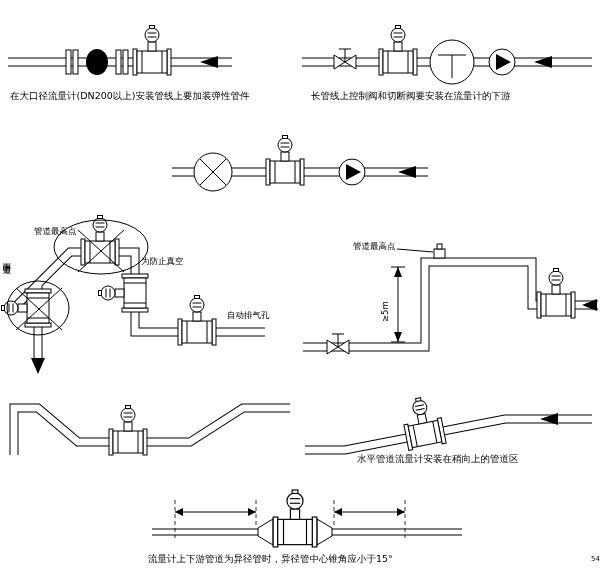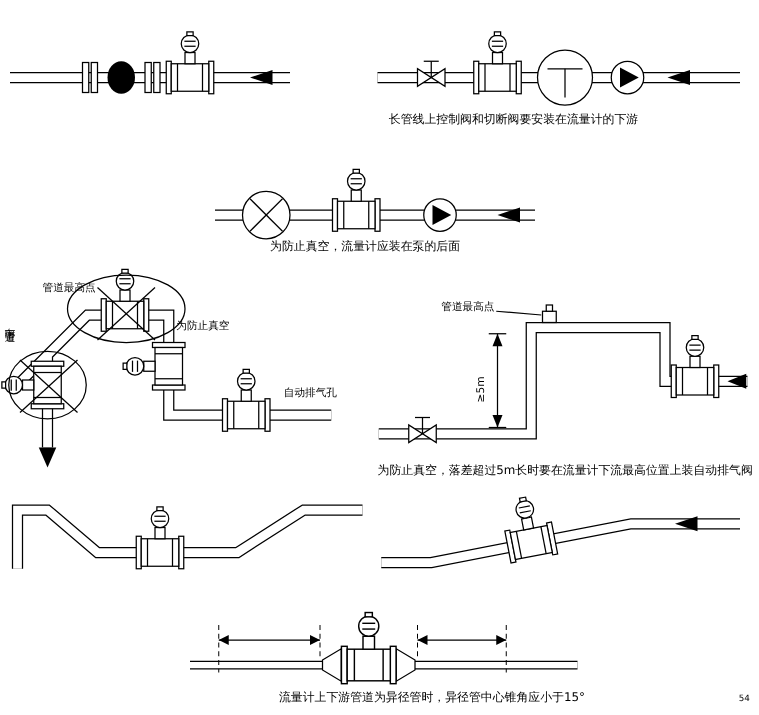--- a/index.html
+++ b/index.html
@@ -3,21 +3,21 @@
 <meta charset="utf-8">
 <style>
   html,body{margin:0;padding:0;background:#fff}
   .canvas{position:relative;width:607px;height:572px;background:#fff;
           font-family:"DejaVu Sans","Liberation Sans",sans-serif;color:#000;overflow:hidden}
   .canvas svg{position:absolute;left:0;top:0}
   .cap{position:absolute;font-size:9.5px;line-height:1.15;white-space:nowrap}
   .lbl{position:absolute;font-size:8.5px;line-height:1;white-space:nowrap}
   .vert{writing-mode:vertical-rl;letter-spacing:1px}
   .rot{transform:rotate(-90deg);transform-origin:left top}
-  .center{text-align:right}
+  .center{text-align:left}
   .tiny{font-size:7px}
   .po{stroke:#000;stroke-width:9;fill:none;stroke-linejoin:miter}
   .pi{stroke:#fff;stroke-width:7;fill:none;stroke-linejoin:miter}
   .po2{stroke:#000;stroke-width:7;fill:none}
   .pi2{stroke:#fff;stroke-width:5;fill:none}
   .ln{stroke:#000;stroke-width:1;fill:none}
   .dash{stroke:#000;stroke-width:0.8;stroke-dasharray:4 3;fill:none}
   .wh{fill:#fff;stroke:#000;stroke-width:1}
 </style>
 </head>
@@ -150,23 +150,23 @@
     <line class="dash" x1="405" y1="500" x2="405" y2="538"></line>
     <line class="ln" x1="175" y1="512" x2="256" y2="512"></line>
     <polygon points="175,512 183,508 183,516" fill="#000"></polygon>
     <polygon points="256,512 248,508 248,516" fill="#000"></polygon>
     <line class="ln" x1="334" y1="512" x2="405" y2="512"></line>
     <polygon points="334,512 342,508 342,516" fill="#000"></polygon>
     <polygon points="405,512 397,508 397,516" fill="#000"></polygon>
   </g>
 </svg>
 
+<div class="cap" style="left:10px;top:91px">在大口径流量计(DN200以上)安装管线上要加装弹性管件</div>
 <div class="cap" style="left:311px;top:91px">长管线上控制阀和切断阀要安装在流量计的下游</div>
-<div class="cap" style="left:216px;top:193px">为防止真空，流量计应装在泵的后面</div>
-<div class="cap" style="left:302px;top:372px">为防止真空，落差超过5m长时要在流量计下流最高位置上装自动排气阀</div>
+<div class="cap" style="left:357px;top:454px">水平管道流量计安装在稍向上的管道区</div>
 <div class="cap center" style="left:148px;top:554px;width:320px">流量计上下游管道为异径管时，异径管中心锥角应小于15°</div>
 
 <div class="lbl" style="left:34px;top:227px">管道最高点</div>
 <div class="lbl vert" style="left:3px;top:256px">向下管道</div>
 <div class="lbl" style="left:141px;top:257px">为防止真空</div>
 <div class="lbl" style="left:227px;top:311px">自动排气孔</div>
 <div class="lbl" style="left:353px;top:242px">管道最高点</div>
 <div class="lbl rot" style="left:381px;top:322px">≥5m</div>
 
 <div class="lbl tiny" style="left:591px;top:556px">54</div>

